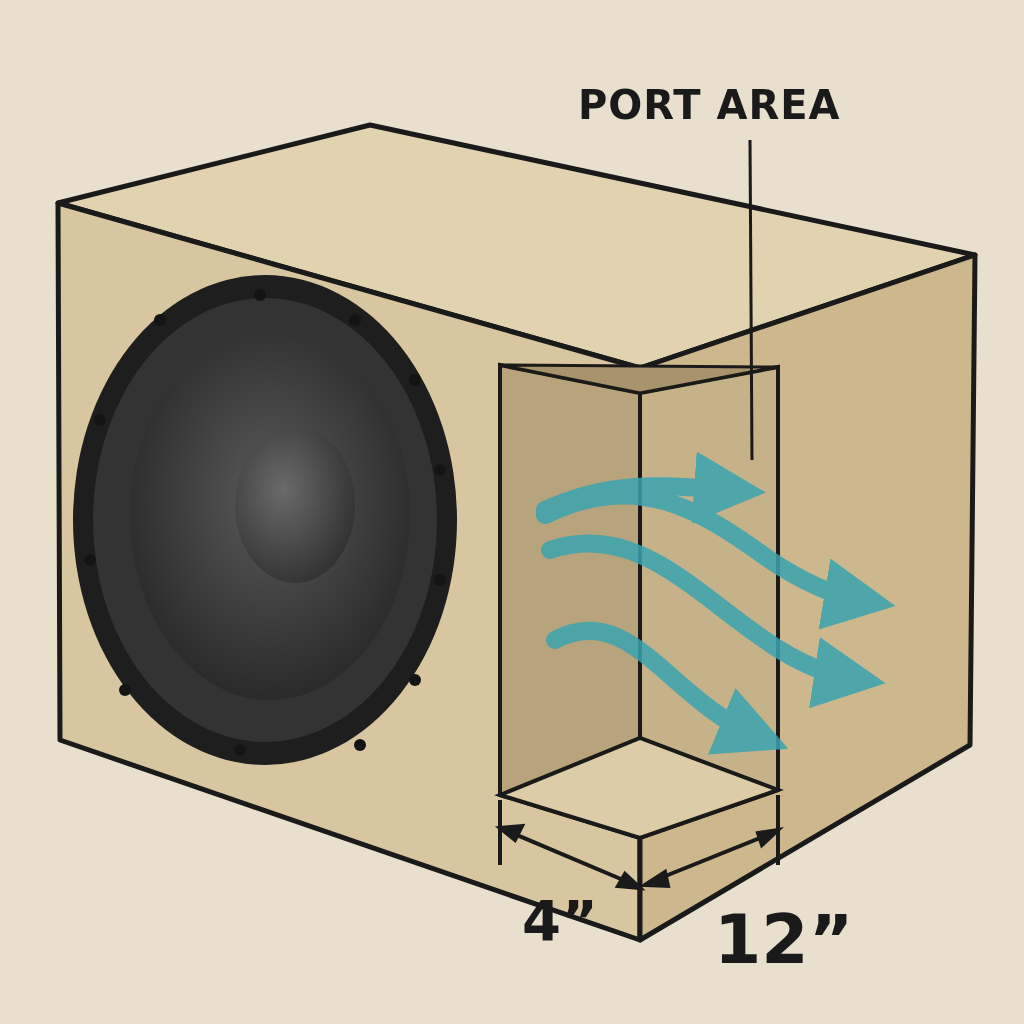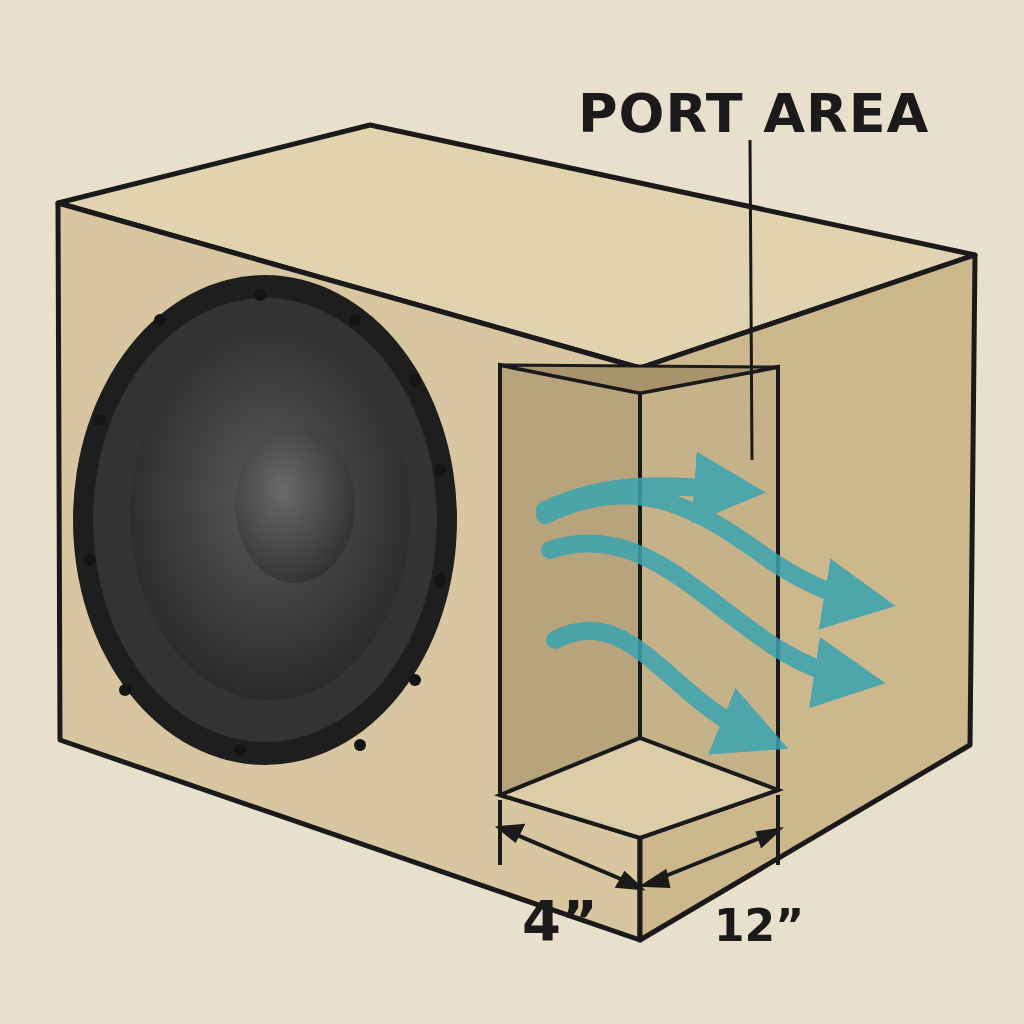--- a/index.html
+++ b/index.html
@@ -73,15 +73,15 @@
     <line x1="778" y1="795" x2="778" y2="865"></line>
     <line x1="505" y1="830" x2="635" y2="885"></line>
     <line x1="648" y1="883" x2="775" y2="832"></line>
     <polygon points="500,828 522,826 515,840"></polygon>
     <polygon points="640,888 618,886 625,874"></polygon>
     <polygon points="645,885 665,872 668,886"></polygon>
     <polygon points="778,830 758,833 762,845"></polygon>
   </g>
 </svg>
 
-<div class="label" style="left:578px;top:82px;font-size:54px;letter-spacing:1px;">PORT AREA</div>
+<div class="label" style="left:578px;top:82px;font-size:40px;letter-spacing:1px;">PORT AREA</div>
 <div class="label" style="left:522px;top:888px;font-size:56px;">4”</div>
-<div class="label" style="left:714px;top:900px;font-size:44px;">12”</div>
+<div class="label" style="left:714px;top:900px;font-size:68px;">12”</div>
 
 </body></html>

